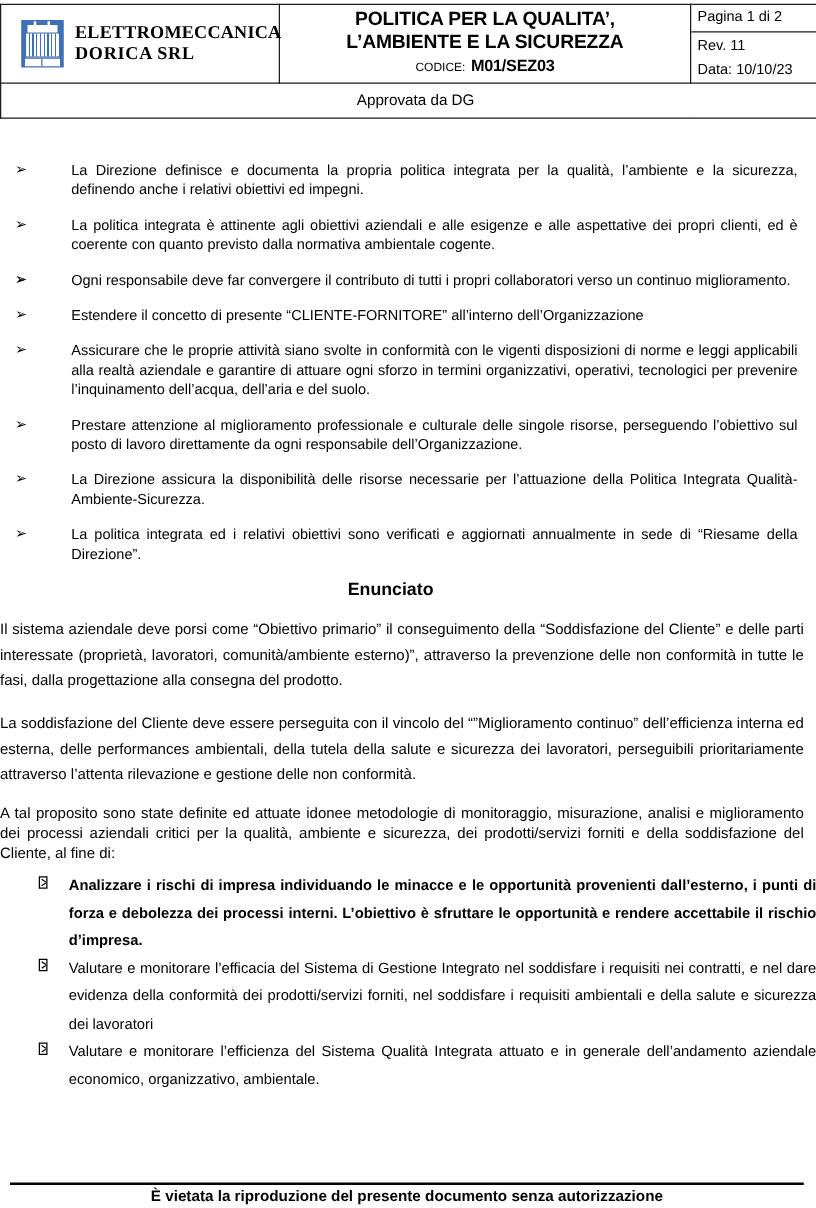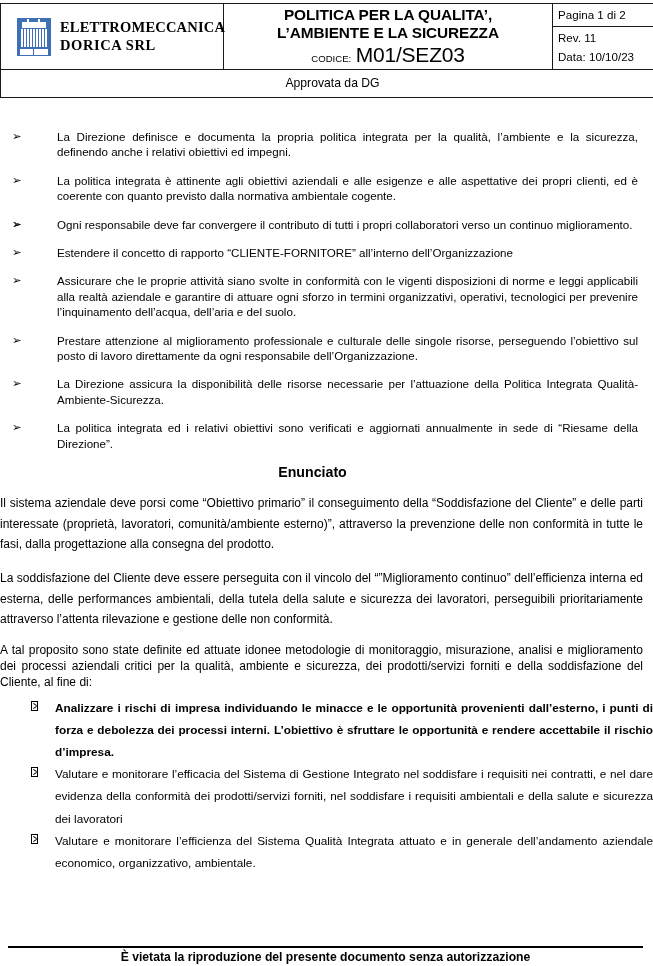--- a/index.html
+++ b/index.html
@@ -118,22 +118,22 @@
   .doc-code-line {
     margin-top: 1px;
     line-height: 1.1;
   }
   .code-label {
     font-size: 9.6px;
     font-weight: normal;
     vertical-align: baseline;
   }
   .code-value {
-    font-size: 21px;
-    font-weight: normal;
+    font-size: 13px;
+    font-weight: bold;
     letter-spacing: -0.2px;
   }
 
   .cell-meta {
     width: 111px;
     padding: 0 !important;
     vertical-align: top;
   }
   .meta-inner { display: block; }
   .meta-row {
@@ -320,21 +320,21 @@
       </li>
       <li>
         <span class="mk">➢</span>
       </li>
       <li>
         <span class="mk">➢</span>
         <span>Ogni responsabile deve far convergere il contributo di tutti i propri collaboratori verso un continuo miglioramento.</span>
       </li>
       <li>
         <span class="mk">➢</span>
-        <span>Estendere il concetto di rapporto “CLIENTE-FORNITORE” all’interno dell’Organizzazione</span>
+        <span>Estendere il concetto di presente “CLIENTE-FORNITORE” all’interno dell’Organizzazione</span>
       </li>
       <li>
         <span class="mk">➢</span>
         <span>Assicurare che le proprie attività siano svolte in conformità con le vigenti disposizioni di norme e leggi applicabili alla realtà aziendale e garantire di attuare ogni sforzo in termini organizzativi, operativi, tecnologici per prevenire l’inquinamento dell’acqua, dell’aria e del suolo.</span>
       </li>
       <li>
         <span class="mk">➢</span>
         <span>Prestare attenzione al miglioramento professionale e culturale delle singole risorse, perseguendo l’obiettivo sul posto di lavoro direttamente da ogni responsabile dell’Organizzazione.</span>
       </li>
       <li>

